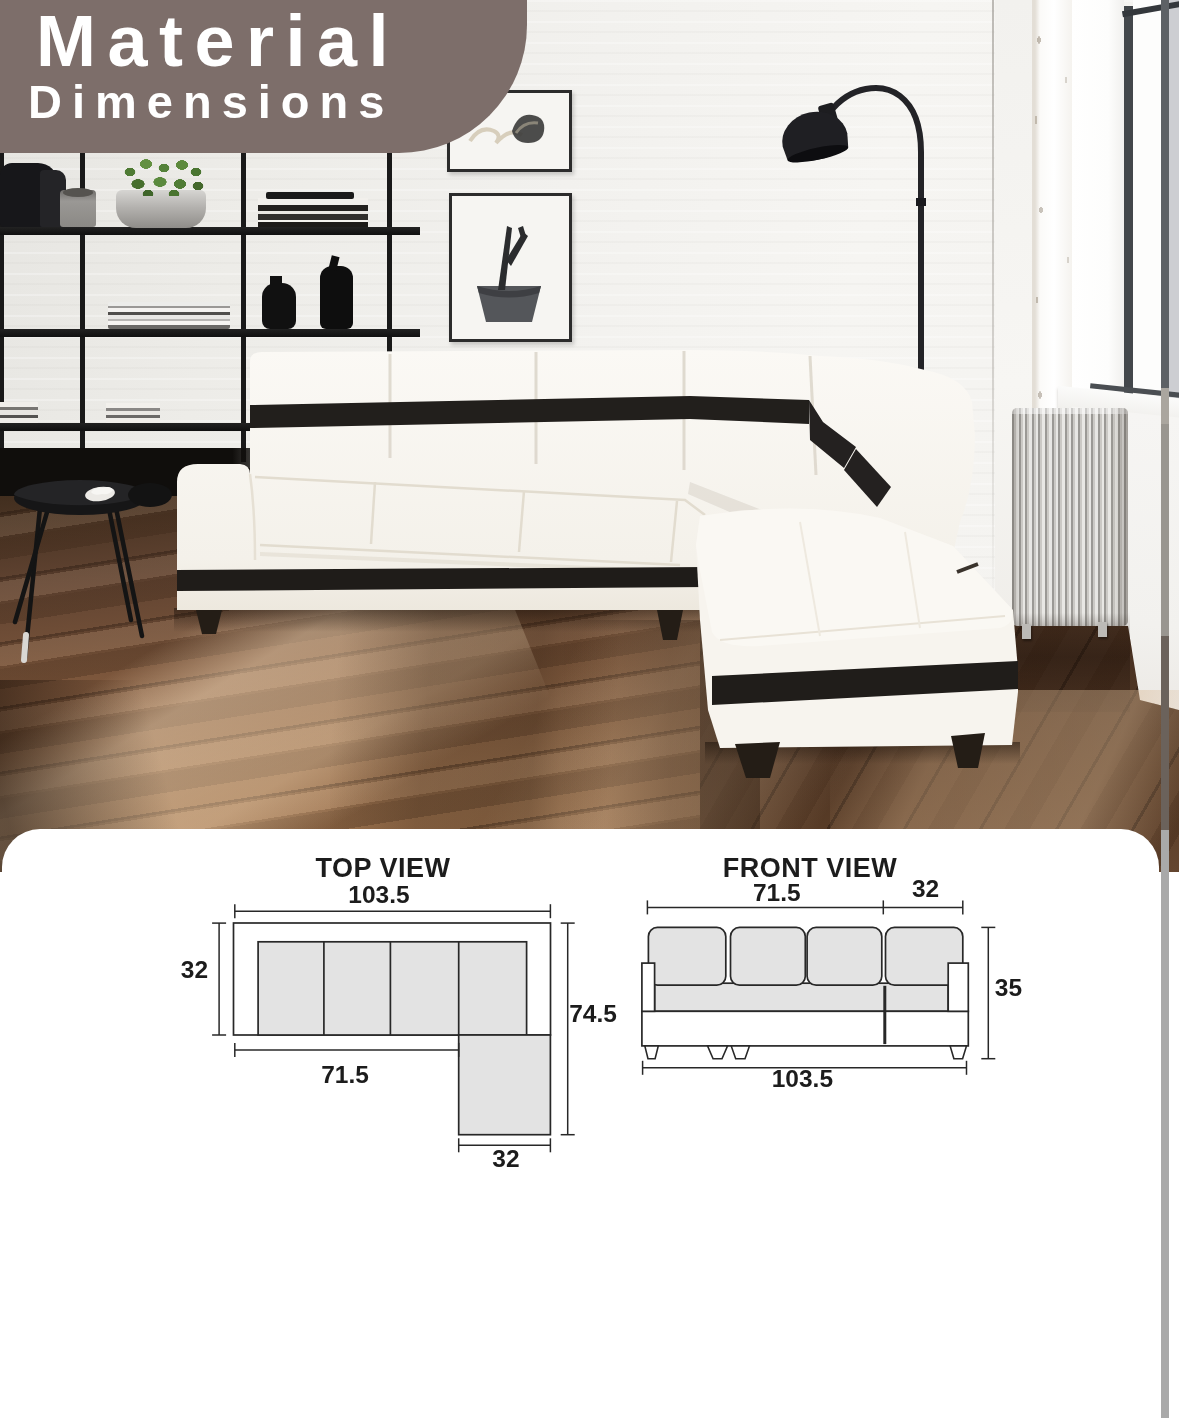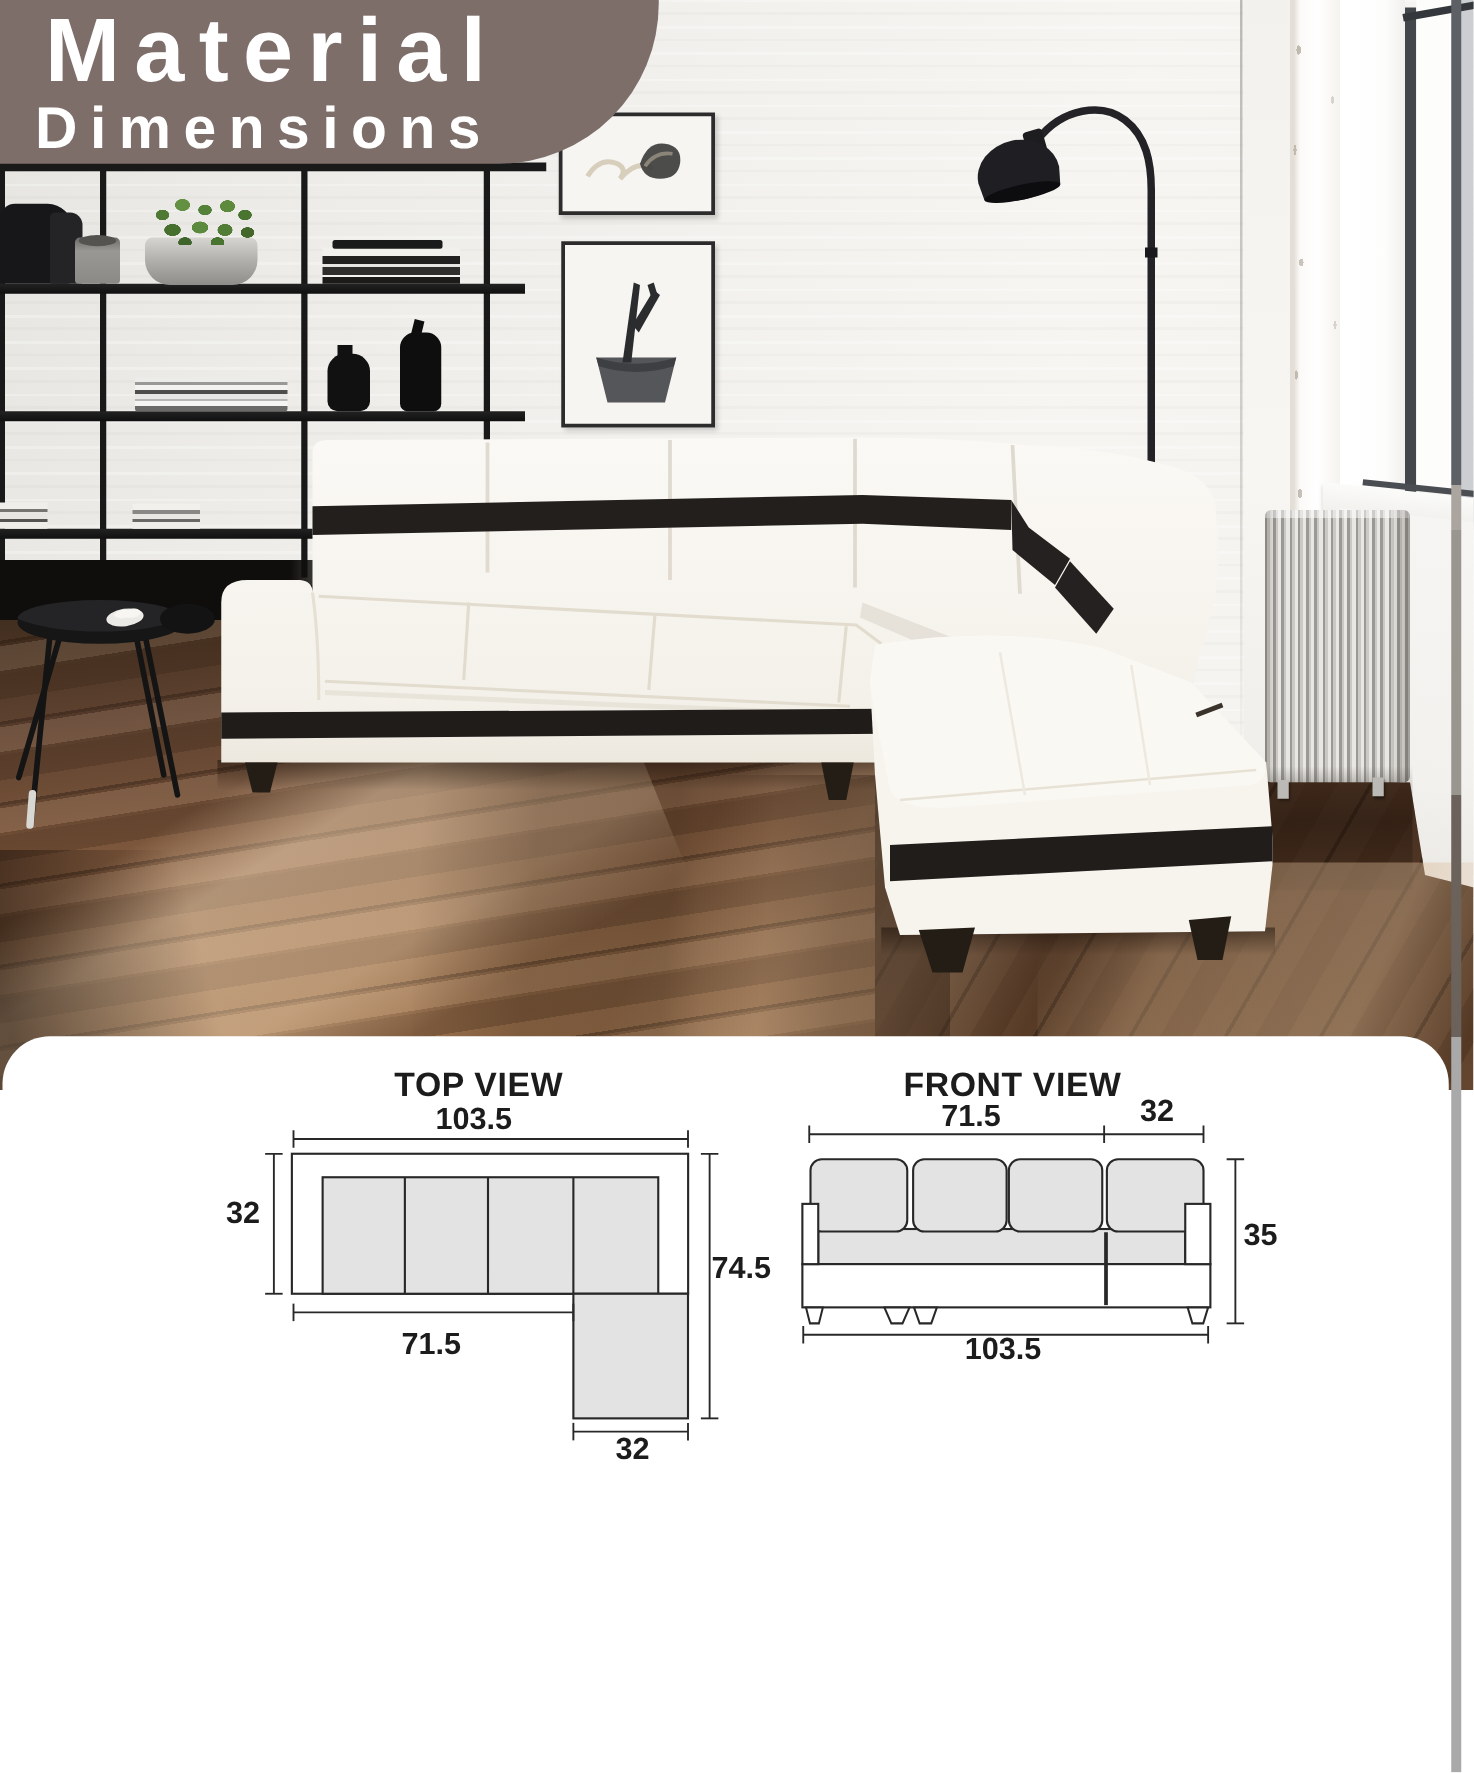--- a/index.html
+++ b/index.html
@@ -19,21 +19,21 @@
     clip-path:polygon(0 16px, 250px 28px, 420px 60px, 660px 120px, 1020px 175px, 1020px 432px, 0 432px);
   }
   #floorR{left:700px;top:520px;width:479px;height:352px;
     background:
       repeating-linear-gradient(120deg, rgba(22,12,6,0.36) 0 3px, rgba(0,0,0,0) 3px 22px, rgba(58,34,18,0.30) 22px 44px, rgba(0,0,0,0) 44px 66px),
       linear-gradient(170deg, #33221a 0%, #3e2a1c 25%, #4a3222 50%, #573b26 75%, #644630 100%);
     clip-path:polygon(0 10px, 268px 100px, 312px 102px, 428px 106px, 440px 180px, 479px 190px, 479px 352px, 0 352px);
   }
   
   .streak{position:absolute;pointer-events:none;}
-  #blob{left:0;top:0;width:527px;height:131px;background:#7d6e6a;border-radius:0 0 128px 0;}
+  #blob{left:0;top:0;width:527px;height:153px;background:#7d6e6a;border-radius:0 0 128px 0;}
   #blob .t1{position:absolute;left:36px;top:0px;color:#fff;font-size:72px;font-weight:bold;letter-spacing:11.5px;}
   #blob .t2{position:absolute;left:28px;top:74px;color:#fff;font-size:47px;font-weight:bold;letter-spacing:10px;}
   
   #winzone{left:950px;top:0;width:229px;height:760px;}
   #winzone .w{position:absolute;}
   
   #shelf{left:0;top:90px;width:440px;height:420px;}
   #shelf .s{position:absolute;background:#191919;}
   #shelf .it{position:absolute;}
   

